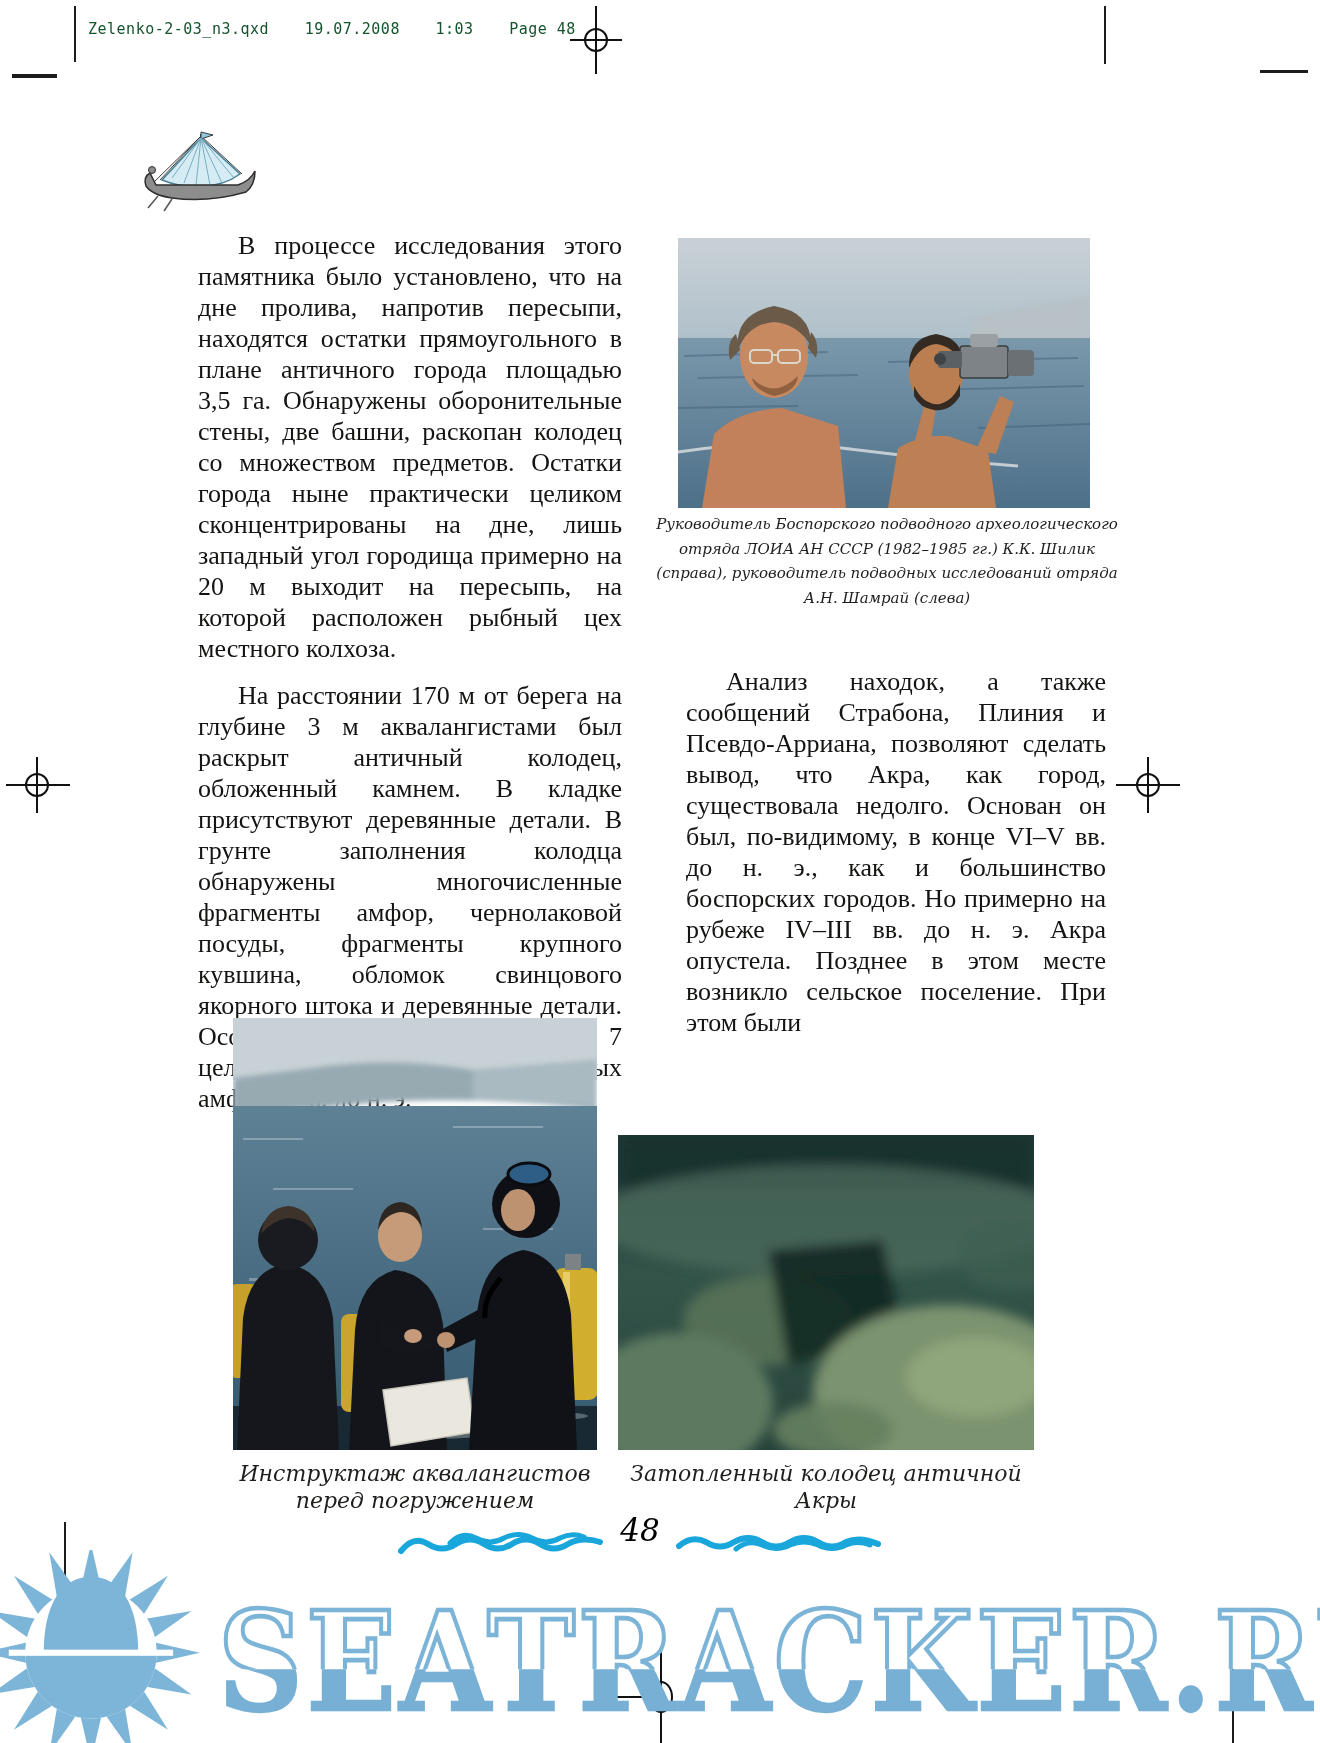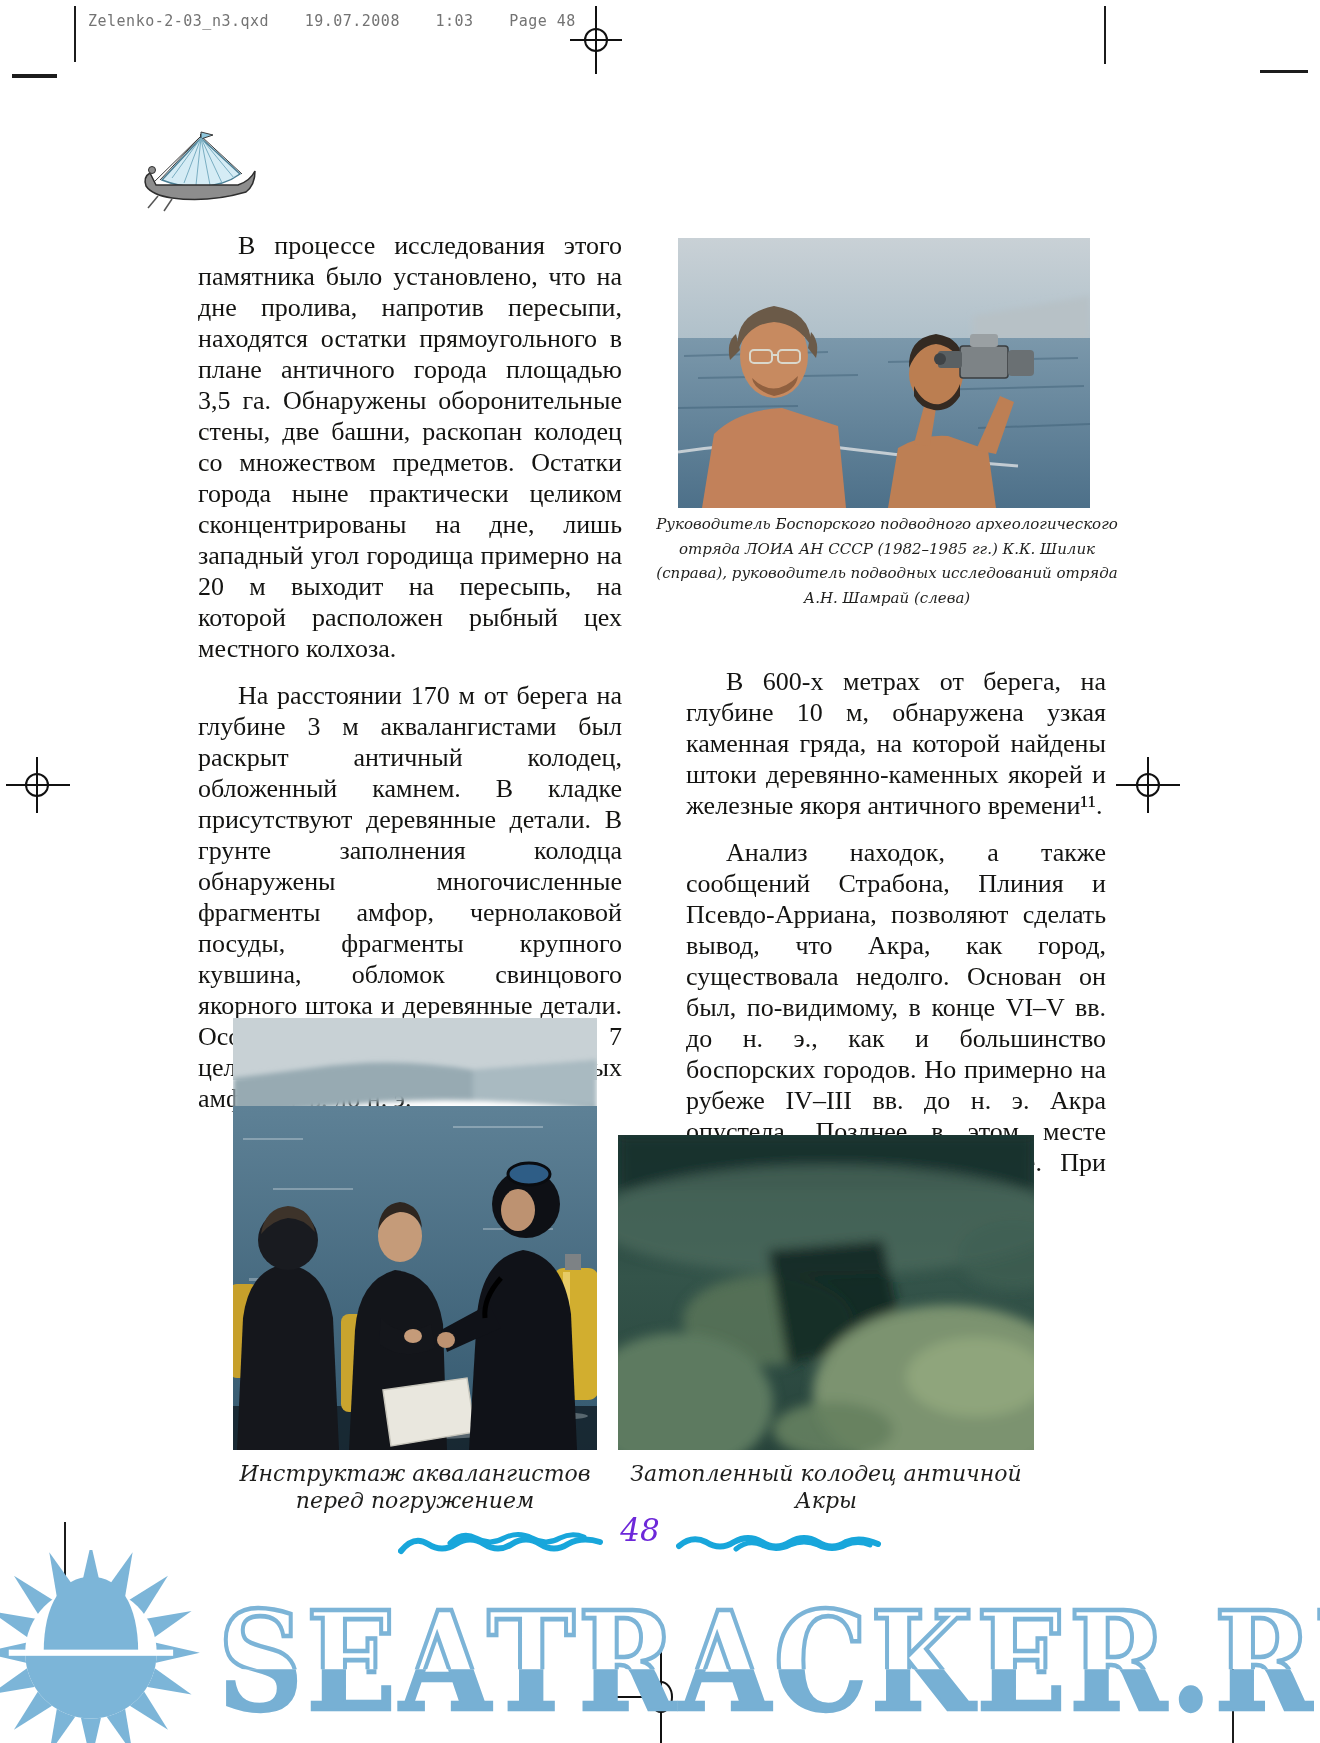--- a/index.html
+++ b/index.html
@@ -4,22 +4,22 @@
 <style>
   html,body{margin:0;padding:0;background:#ffffff;}
   .sheet{position:relative;width:1320px;height:1743px;background:#fff;overflow:hidden;}
 
   
   .crop{position:absolute;background:#1c1c1c;}
   .reg{position:absolute;}
   .reg line{stroke:#111;stroke-width:2;}
   .reg circle,.reg ellipse{stroke:#111;stroke-width:2;fill:none;}
 
-  .print-header{position:absolute;left:88px;top:12px;font-family:"DejaVu Sans Mono",monospace;
-    font-size:15px;color:#737373;letter-spacing:.5px;white-space:nowrap;}
+  .print-header{position:absolute;left:88px;top:20px;font-family:"DejaVu Sans Mono",monospace;
+    font-size:15px;color:#14532d;letter-spacing:.5px;white-space:nowrap;}
   .print-header span{margin-right:26px;}
 
   .ship{position:absolute;left:138px;top:128px;width:122px;height:86px;}
 
   .col{position:absolute;font-family:"Liberation Serif",serif;font-size:26px;line-height:31px;
     color:#141412;text-align:justify;}
   .col p{margin:16px;text-indent:40px;}
   .left-col{left:182px;top:214px;width:456px;}
   .right-col{left:670px;top:650px;width:452px;}
 
@@ -28,21 +28,21 @@
   .cap1{left:652px;top:512px;width:470px;font-size:15px;line-height:24.5px;}
   .cap2{left:203px;top:1460px;width:424px;font-size:22px;line-height:27px;}
   .cap3{left:606px;top:1460px;width:440px;font-size:22px;line-height:27px;}
 
   .photo{position:absolute;display:block;}
   .photo1{left:678px;top:238px;width:412px;height:270px;}
   .photo2{left:233px;top:1018px;width:364px;height:432px;}
   .photo3{left:618px;top:1135px;width:416px;height:315px;}
 
   .pageno{position:absolute;left:606px;top:1512px;width:68px;text-align:center;
-    font-family:"DejaVu Serif",serif;font-style:italic;font-size:31px;color:#6d28d9;}
+    font-family:"DejaVu Serif",serif;font-style:italic;font-size:31px;color:#000000;}
   .wave{position:absolute;width:208px;height:34px;}
   .wave-left{left:398px;top:1527px;}
   .wave-right{left:676px;top:1527px;}
 
   .sun{position:absolute;left:-20px;top:1550px;width:226px;height:226px;}
   .wm-wrap{position:absolute;left:218px;top:1594px;width:1084px;height:132px;}
   .wm{position:absolute;left:0;top:0;white-space:nowrap;font-family:"DejaVu Serif",serif;
     font-weight:700;font-size:118px;line-height:118px;letter-spacing:3px;
     transform:scaleY(1.16);transform-origin:top left;}
   .wm-top{color:#ffffff;-webkit-text-stroke:4px #7cb4d7;clip-path:inset(0 0 45% 0);}
@@ -168,21 +168,20 @@
     <rect x="282" y="108" width="48" height="32" rx="3" fill="#7d8386" stroke="#3a3e40" stroke-width="1.5"></rect>
     <rect x="260" y="113" width="24" height="17" rx="3" fill="#5a6063"></rect>
     <rect x="292" y="96" width="28" height="13" rx="3" fill="#9aa0a3"></rect>
     <rect x="330" y="112" width="26" height="26" rx="4" fill="#6a7073"></rect>
     <circle cx="262" cy="121" r="6" fill="#3f4346"></circle>
   </svg>
 
   <div class="caption cap1">Руководитель Боспорского подводного археологического отряда ЛОИА АН СССР (1982–1985 гг.) К.К. Шилик (справа), руководитель подводных исследований отряда А.Н. Шамрай (слева)</div>
 
   <div class="col right-col">
-    <p>В 600-х метрах от берега, на глубине 10 м, обнаружена узкая каменная гряда, на которой найдены штоки деревянно-каменных якорей и железные якоря античного времени¹¹.</p>
     <p>Анализ находок, а также сообщений Страбона, Плиния и Псевдо-Арриана, позволяют сделать вывод, что Акра, как город, существовала недолго. Основан он был, по-видимому, в конце VI–V вв. до н. э., как и большинство боспорских городов. Но примерно на рубеже IV–III вв. до н. э. Акра опустела. Позднее в этом месте возникло сельское поселение. При этом были</p>
   </div>
 
   <svg class="photo photo2" viewBox="0 0 364 432" preserveAspectRatio="none">
     <defs>
       <linearGradient id="sea2" x1="0" y1="0" x2="0" y2="1">
         <stop offset="0" stop-color="#5e8196"></stop>
           <stop offset="1" stop-color="#33576d"></stop>
       </linearGradient>
       <filter id="blurB">

